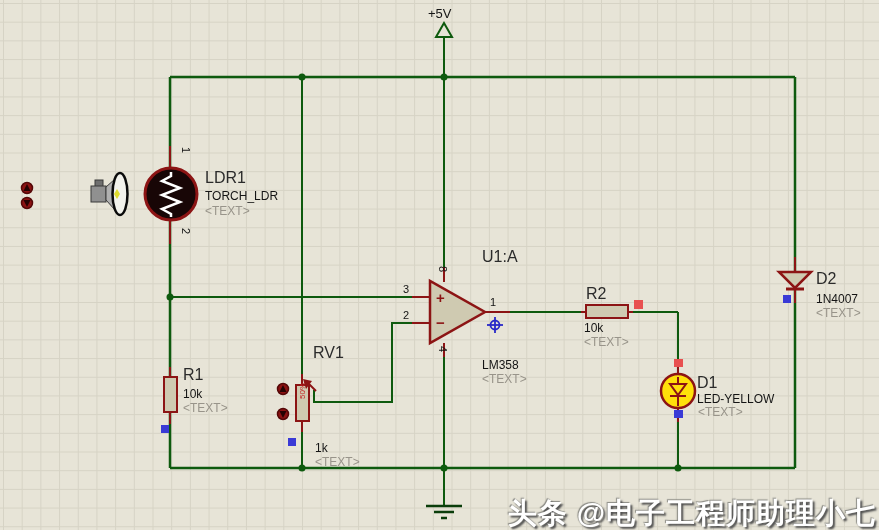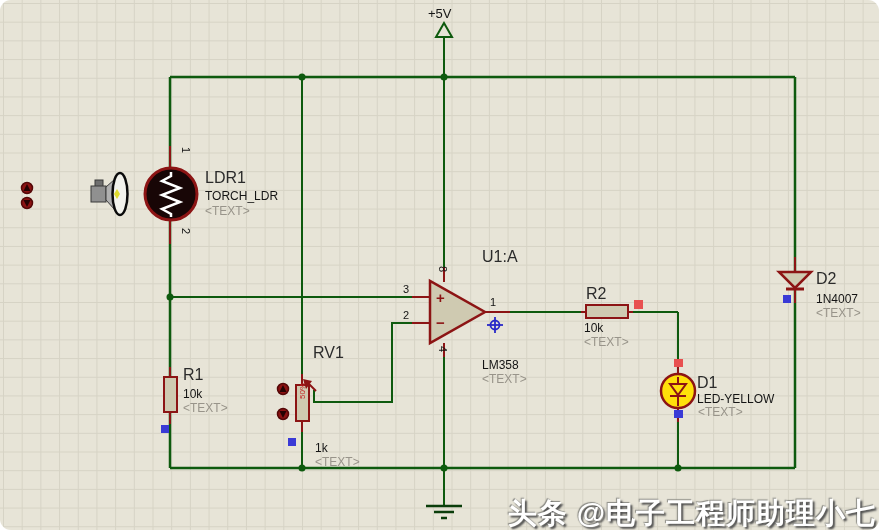--- a/index.html
+++ b/index.html
@@ -5,21 +5,20 @@
   html,body{margin:0;padding:0;}
   .canvas{
     position:relative;width:879px;height:530px;overflow:hidden;
     background-color:#E7E4D7;
     background-image:
       linear-gradient(to right,#D6D3C5 1px,transparent 1px),
       linear-gradient(to bottom,#D6D3C5 1px,transparent 1px);
     background-size:18.7px 18.7px;
     background-position:3px 3px;
     font-family:"Liberation Sans",sans-serif;
-    border-radius:11px;
   }
   svg{position:absolute;left:0;top:0;}
   svg text{font-family:"Liberation Sans",sans-serif;}
   .ref{font-size:16px;fill:#2B2B2B;}
   .val{font-size:12px;fill:#141414;}
   .tprop{font-size:12px;fill:#98948A;}
   .pin{font-size:11px;fill:#141414;}
   .pwr{font-size:13px;fill:#141414;}
   .opsign{font-size:15px;font-weight:bold;fill:#8C1414;}
   .wiperpct{font-size:8px;fill:#C42222;}

